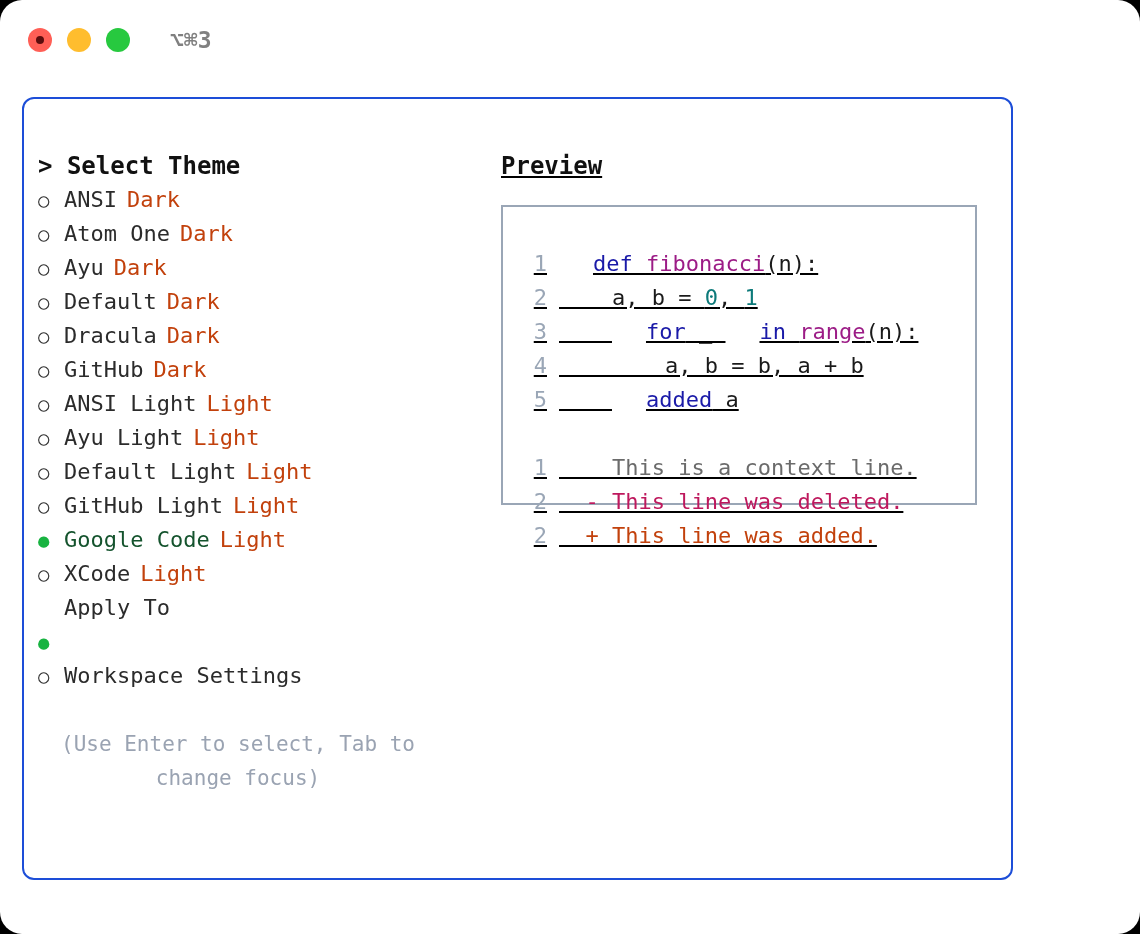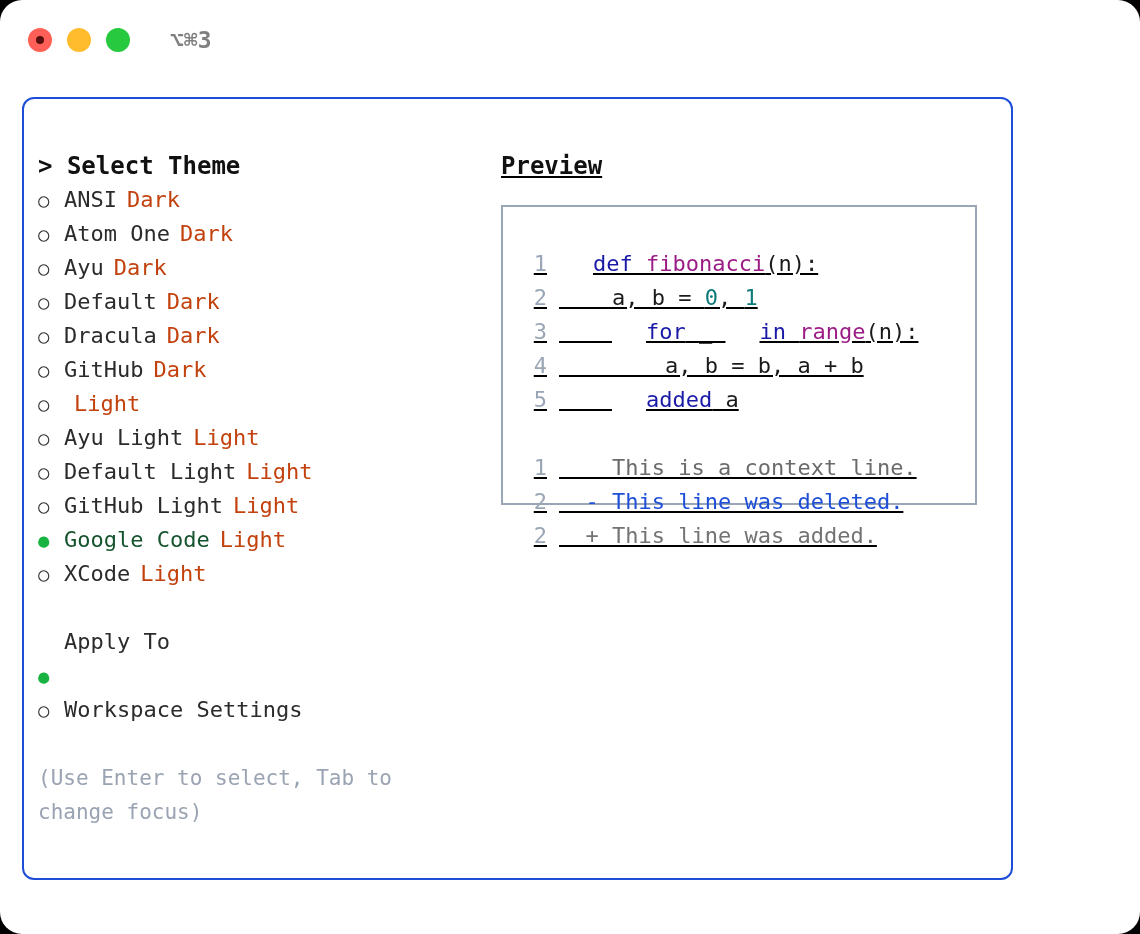--- a/index.html
+++ b/index.html
@@ -107,36 +107,37 @@
     color: #333333;
   }
   .marker.sel { color: #18b341; }
   .opt-label { color: #2b2b2b; }
   .opt-row.selected .opt-label { color: #14532d; }
   .opt-kind {
     color: #c2410c;
     margin-left: 10px;
   }
 
-  #apply-section { margin-top: 34px; }
+  #apply-section { }
   #apply-header {
     font-size: 22px;
     color: #2b2b2b;
     line-height: 34px;
     padding-left: 26px;
     white-space: pre;
   }
 
   #hint-text {
     margin-top: 34px;
     font-size: 21px;
     line-height: 34px;
     color: #9aa3b2;
     width: 400px;
     white-space: normal;
+    text-align: center;
   }
 
   
   #preview-column {
     position: absolute;
     left: 477px;
     top: 50px;
     width: 500px;
     text-decoration: underline;
   }
@@ -172,22 +173,22 @@
     margin-right: 12px;
   }
   .code-text { color: #1a1a1a; }
   .tok-kw   { color: #1a1aa8; margin-left: 34px; }
   .tok-fn   { color: #9c1c86; }
   .tok-num  { color: #0d7a7a; }
   .tok-plain{ color: #1a1a1a; }
 
   .diff-gap { height: 34px; }
   .diff-ctx { color: #6b6b6b; }
-  .diff-del { color: #1d4ed8; }
-  .diff-add { color: #737373; }
+  .diff-del { color: #be185d; }
+  .diff-add { color: #c2410c; }
 </style>
 </head>
 <body>
 
 <div id="app-window">
 
   <div id="title-bar">
     <div class="traffic-lights">
       <div class="light close">
         <span class="dot"></span>
@@ -203,21 +204,21 @@
     <div id="theme-column">
       <div id="theme-header">&gt; Select Theme</div>
 
       <div id="theme-list">
           <div class="opt-row"><span class="marker">○</span><span class="opt-label">ANSI</span><span class="opt-kind">Dark</span></div>
           <div class="opt-row"><span class="marker">○</span><span class="opt-label">Atom One</span><span class="opt-kind">Dark</span></div>
           <div class="opt-row"><span class="marker">○</span><span class="opt-label">Ayu</span><span class="opt-kind">Dark</span></div>
           <div class="opt-row"><span class="marker">○</span><span class="opt-label">Default</span><span class="opt-kind">Dark</span></div>
           <div class="opt-row"><span class="marker">○</span><span class="opt-label">Dracula</span><span class="opt-kind">Dark</span></div>
           <div class="opt-row"><span class="marker">○</span><span class="opt-label">GitHub</span><span class="opt-kind">Dark</span></div>
-          <div class="opt-row"><span class="marker">○</span><span class="opt-kind">Light</span></div>
+          <div class="opt-row"><span class="marker">○</span><span class="opt-label">ANSI Light</span><span class="opt-kind">Light</span></div>
           <div class="opt-row"><span class="marker">○</span><span class="opt-label">Ayu Light</span><span class="opt-kind">Light</span></div>
           <div class="opt-row"><span class="marker">○</span><span class="opt-label">Default Light</span><span class="opt-kind">Light</span></div>
           <div class="opt-row"><span class="marker">○</span><span class="opt-label">GitHub Light</span><span class="opt-kind">Light</span></div>
           <div class="opt-row selected"><span class="marker sel">●</span><span class="opt-label">Google Code</span><span class="opt-kind">Light</span></div>
           <div class="opt-row"><span class="marker">○</span><span class="opt-label">XCode</span><span class="opt-kind">Light</span></div>
         </div>
 
       <div id="apply-section">
         <div id="apply-header">Apply To</div>
         <div id="apply-list">

